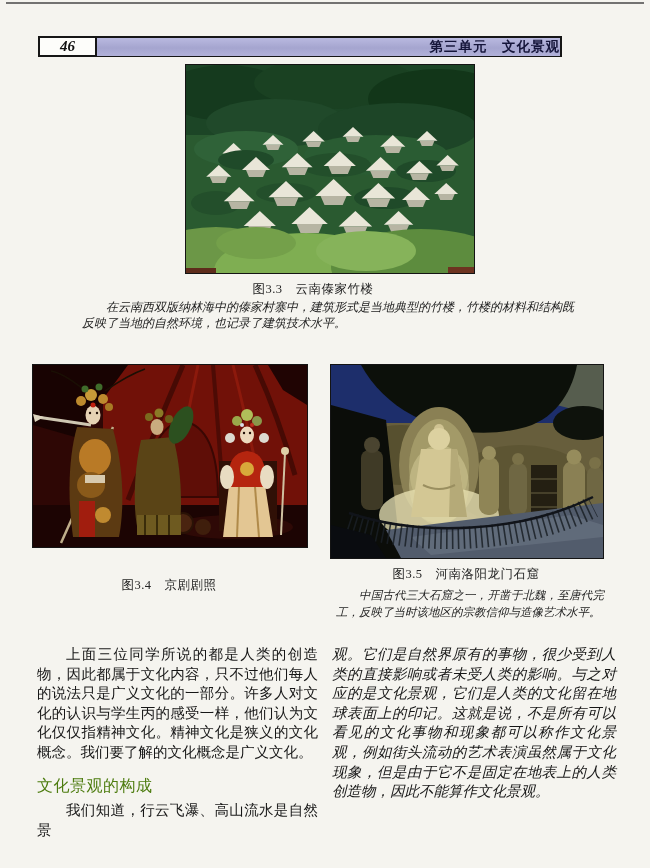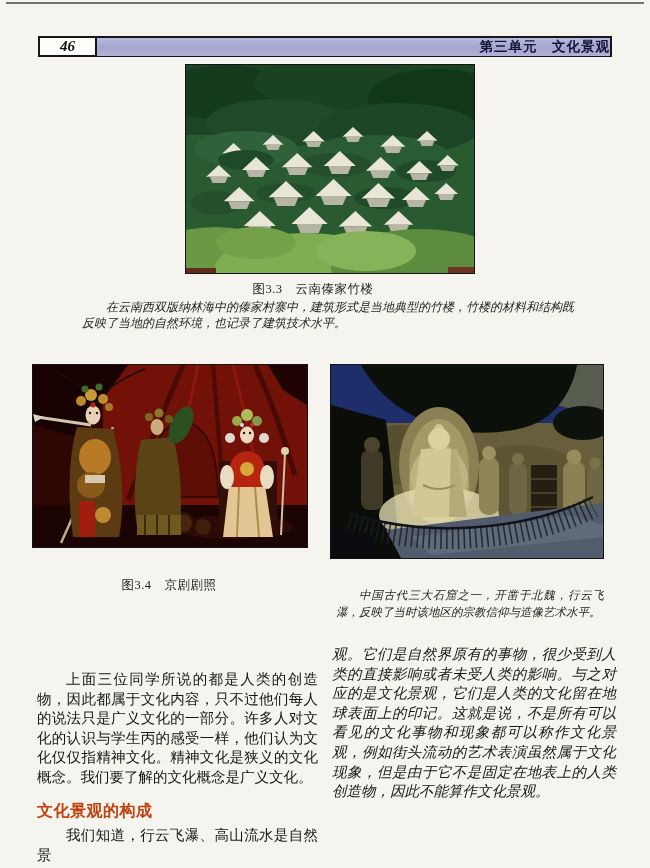--- a/index.html
+++ b/index.html
@@ -1,20 +1,20 @@
 <!DOCTYPE html>
 <html><head>
 <meta charset="utf-8">
 <style>
   html,body{margin:0;padding:0;}
   .page{position:relative;width:650px;height:868px;background:#f5f4ef;
         font-family:"Liberation Serif","DejaVu Serif",serif;color:#1c1c1c;overflow:hidden;}
   .top-rule{position:absolute;top:2px;left:6px;width:638px;height:2px;background:#474747;opacity:.75;}
   
-  .header{position:absolute;top:36px;left:38px;width:574px;height:21px;display:flex;text-align:center;}
+  .header{position:absolute;top:36px;left:38px;width:524px;height:21px;display:flex;text-align:center;}
   .pagenum{width:55px;background:#fdfdfa;border:2px solid #161616;border-right-width:1px;
            display:flex;align-items:center;justify-content:center;
            font-style:italic;font-weight:bold;font-size:15px;color:#111;}
   .unitbar{flex:1;background:linear-gradient(180deg,#b9b9e0 0%,#a5a5cf 55%,#b1b1d9 100%);
            border:1px solid #161616;border-top-width:2px;border-right-width:2px;
            display:flex;align-items:center;justify-content:flex-end;
            font-family:"Liberation Sans","DejaVu Sans",sans-serif;font-weight:bold;
            font-size:13.5px;color:#15153a;letter-spacing:1px;}
   
   .figure{position:absolute;border:1px solid #141414;background:#000;}
@@ -25,27 +25,27 @@
   .caption{position:absolute;text-align:center;font-size:12.5px;color:#242424;letter-spacing:.5px;}
   #cap1{left:169px;width:288px;top:281px;}
   #cap2{left:32px;width:274px;top:556px;margin-top:21px;}
   #cap2b{left:32px;width:274px;top:574px;font-style:italic;font-size:12px;}
   #cap3{left:330px;width:272px;top:566px;}
   .figdesc{position:absolute;font-style:italic;text-indent:2em;text-align:justify;color:#222;}
   #desc1{left:82px;top:300px;width:492px;font-size:12px;line-height:15.5px;}
   #desc3{left:336px;top:587px;width:268px;font-size:11.5px;line-height:16.5px;}
   
   .col{position:absolute;top:645px;font-size:14.5px;line-height:19.6px;text-align:justify;color:#161616;}
-  #colL{left:37px;width:281px;margin-top:25px;}
+  #colL{left:37px;width:281px;}
   #colR{left:332px;width:284px;}
   .col p{margin:0;}
   p.indent{text-indent:2em;}
   p.noindent{text-indent:0;font-style:italic;}
-  h3.section{font-family:"Liberation Sans","DejaVu Sans",sans-serif;font-weight:bold;
-             font-size:16px;color:#c2410c;margin:13px 0 6px;letter-spacing:.5px;}
+  h3.section{font-family:"Liberation Sans","DejaVu Sans",sans-serif;font-weight:normal;
+             font-size:16px;color:#4d7c0f;margin:13px 0 6px;letter-spacing:.5px;}
 </style>
 </head>
 <body>
 
 <div class="page">
 
   <div class="top-rule"></div>
 
   <div class="header">
     <div class="pagenum">46</div>
@@ -227,21 +227,22 @@
       <circle cx="264" cy="98" r="6" fill="#7a7148"></circle>
 
       <polygon points="55,165 272,138 272,193 70,193" fill="#525c6c"></polygon>
       <polygon points="80,172 240,150 272,160 272,172 100,190" fill="#6a7484" opacity="0.6"></polygon>
       <path d="M18,158 C90,182 190,178 262,142" stroke="#1a2026" stroke-width="22" stroke-dasharray="1.6 4.2" fill="none" opacity="0.85"></path>
       <path d="M18,148 C90,172 190,168 262,132" stroke="#11141a" stroke-width="2.5" fill="none"></path>
       <polygon points="0,160 40,170 55,193 0,193" fill="#0a0c10"></polygon>
     </svg>
   </div>
 
-  <div class="figdesc" id="desc3">中国古代三大石窟之一，开凿于北魏，行云飞瀑，反映了当时该地区的宗教信仰与造像艺术水平。</div>
+  <div class="caption" id="cap3">图3.5　河南洛阳龙门石窟</div>
+  <div class="figdesc" id="desc3">中国古代三大石窟之一，开凿于北魏，至唐代完工，反映了当时该地区的宗教信仰与造像艺术水平。</div>
 
   <div class="col" id="colL">
     <p class="indent">上面三位同学所说的都是人类的创造物，因此都属于文化内容，只不过他们每人的说法只是广义文化的一部分。许多人对文化的认识与学生丙的感受一样，他们认为文化仅仅指精神文化。精神文化是狭义的文化概念。我们要了解的文化概念是广义文化。</p>
     <h3 class="section">文化景观的构成</h3>
     <p class="indent">我们知道，行云飞瀑、高山流水是自然景</p>
   </div>
 
   <div class="col" id="colR">
     <p class="noindent">观。它们是自然界原有的事物，很少受到人类的直接影响或者未受人类的影响。与之对应的是文化景观，它们是人类的文化留在地球表面上的印记。这就是说，不是所有可以看见的文化事物和现象都可以称作文化景观，例如街头流动的艺术表演虽然属于文化现象，但是由于它不是固定在地表上的人类创造物，因此不能算作文化景观。</p>
   </div>

